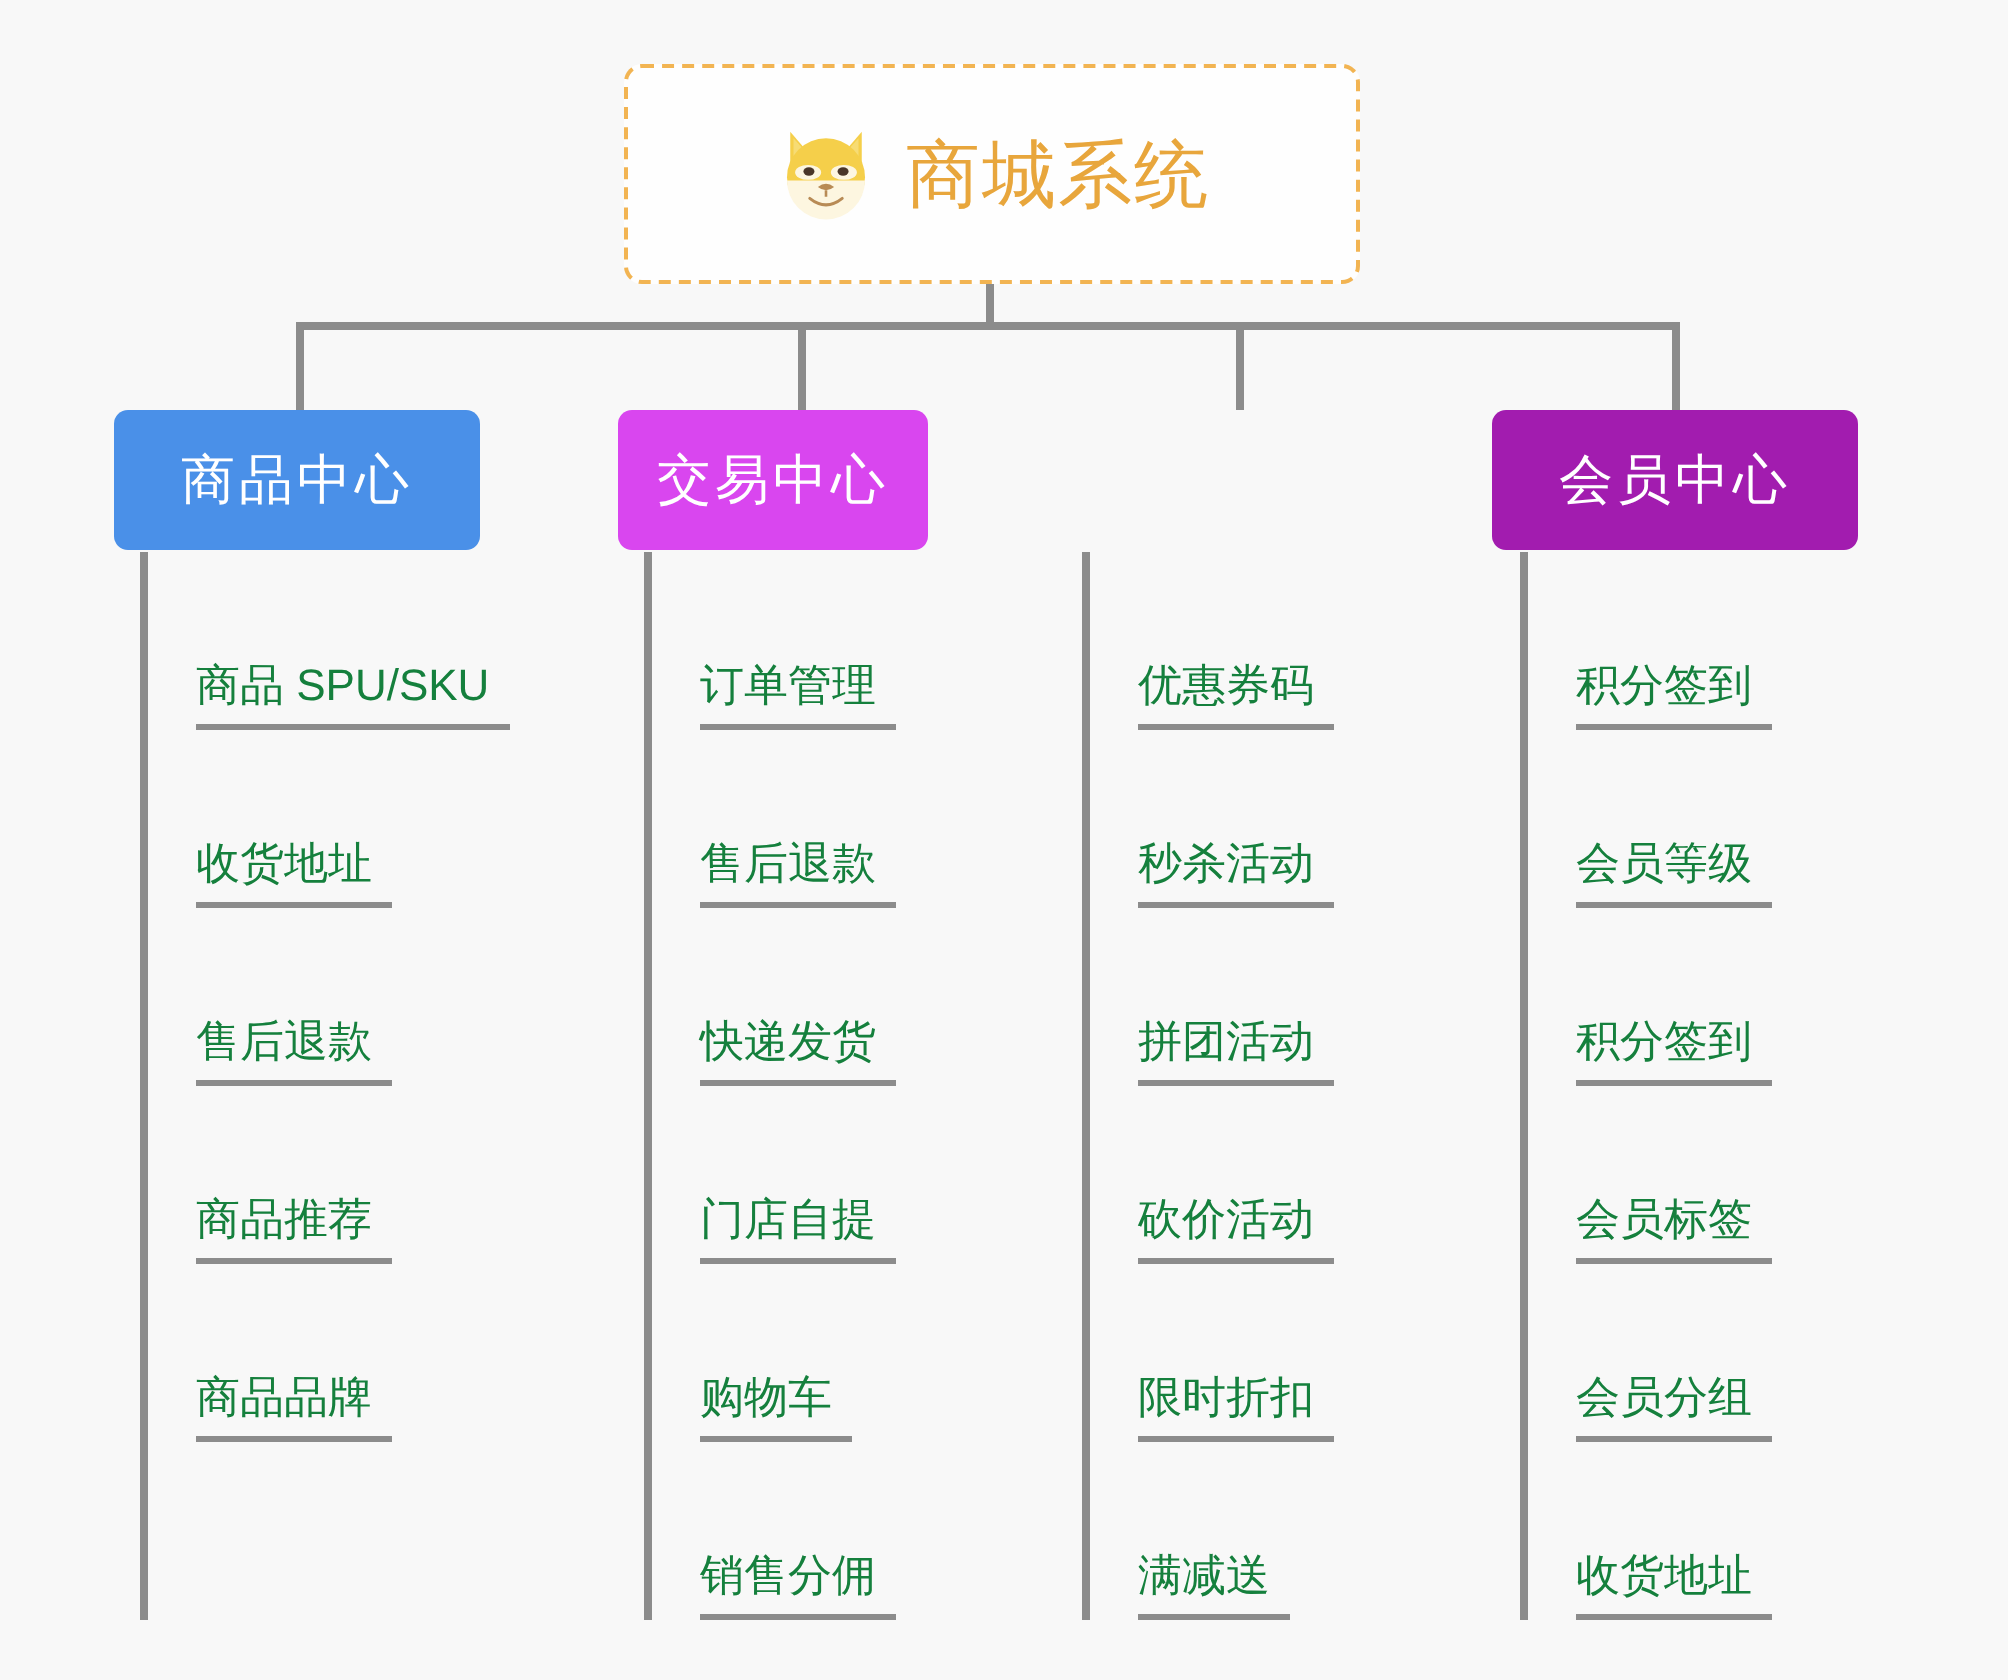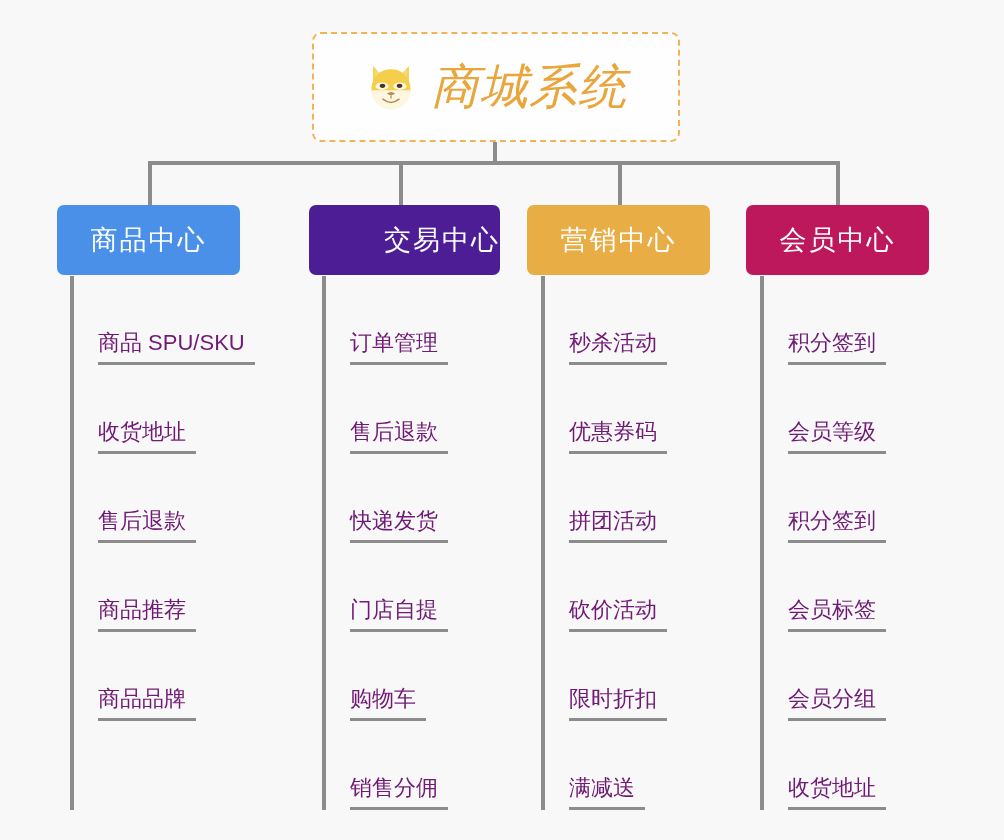--- a/index.html
+++ b/index.html
@@ -40,27 +40,26 @@
     gap: 14px;
   }
   .root-emoji {
     width: 52px;
     height: 52px;
     flex: 0 0 52px;
     position: relative;
     display: block;
   }
   .root-title {
-    font-size: 48px;
+    font-size: 37px;
     line-height: 1;
     color: #e8a63c;
     letter-spacing: 1px;
     white-space: nowrap;
     font-weight: 400;
-    font-style: italic;
   }
 
   
   .line {
     position: absolute;
     background: #8c8c8c;
   }
   .v-line { width: 4px; }
   .h-line { height: 4px; }
 
@@ -93,21 +92,21 @@
   .leaf-item {
     position: relative;
     height: 89px;
     box-sizing: border-box;
     display: flex;
     align-items: flex-end;
     padding-left: 28px;
   }
   .leaf-label {
     font-size: 22px;
-    color: #701a75;
+    color: #15803d;
     line-height: 1.15;
     white-space: nowrap;
     padding-bottom: 7px;
     border-bottom: 3px solid #8c8c8c;
     display: inline-block;
     padding-right: 10px;
   }
 </style>
 </head>
 <body style="background: rgb(248, 248, 248);">
@@ -140,27 +139,24 @@
   <div class="line h-line" style="left:150px; top:161px; width:688px;"></div>
 
   <div class="line v-line" style="left:148px; top:161px; height:44px;"></div>
   <div class="line v-line" style="left:399px; top:161px; height:44px;"></div>
   <div class="line v-line" style="left:618px; top:161px; height:44px;"></div>
   <div class="line v-line" style="left:836px; top:161px; height:44px;"></div>
 
   <div class="branch-head" style="left: 57px; top: 205px; width: 183px; background: rgb(74, 144, 232);">
     <span>商品中心</span>
   </div>
-  <div class="branch-head" style="left: 309px; top: 205px; width: 191px; background: #4c1d95; justify-content: flex-end;">
+  <div class="branch-head" style="left: 309px; top: 205px; width: 155px; background: #d946ef;">
     <span>交易中心</span>
   </div>
-  <div class="branch-head" style="left: 527px; top: 205px; width: 183px; background: rgb(232, 173, 68);">
-    <span>营销中心</span>
-  </div>
-  <div class="branch-head" style="left: 746px; top: 205px; width: 183px; background: #be185d;">
+  <div class="branch-head" style="left: 746px; top: 205px; width: 183px; background: #a21caf;">
     <span>会员中心</span>
   </div>
 
   <div class="leaf-col" style="left:70px;">
     <div class="leaf-spine" style="height:534px;"></div>
     <div class="leaf-item">
         <span class="leaf-label">商品 SPU/SKU</span>
       </div>
     <div class="leaf-item">
         <span class="leaf-label">收货地址</span>
@@ -194,26 +190,26 @@
         <span class="leaf-label">购物车</span>
       </div>
     <div class="leaf-item">
         <span class="leaf-label">销售分佣</span>
       </div>
   </div>
 
   <div class="leaf-col" style="left:541px;">
     <div class="leaf-spine" style="height:534px;"></div>
     <div class="leaf-item">
+        <span class="leaf-label">优惠券码</span>
+      </div>
+    <div class="leaf-item">
         <span class="leaf-label">秒杀活动</span>
       </div>
     <div class="leaf-item">
-        <span class="leaf-label">优惠券码</span>
-      </div>
-    <div class="leaf-item">
         <span class="leaf-label">拼团活动</span>
       </div>
     <div class="leaf-item">
         <span class="leaf-label">砍价活动</span>
       </div>
     <div class="leaf-item">
         <span class="leaf-label">限时折扣</span>
       </div>
     <div class="leaf-item">
         <span class="leaf-label">满减送</span>

